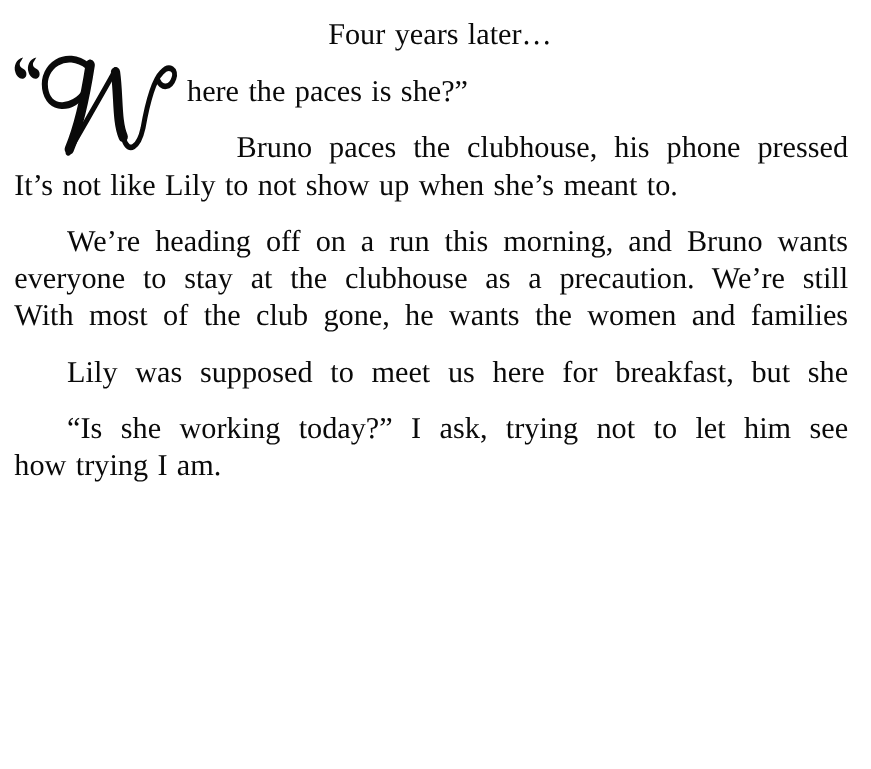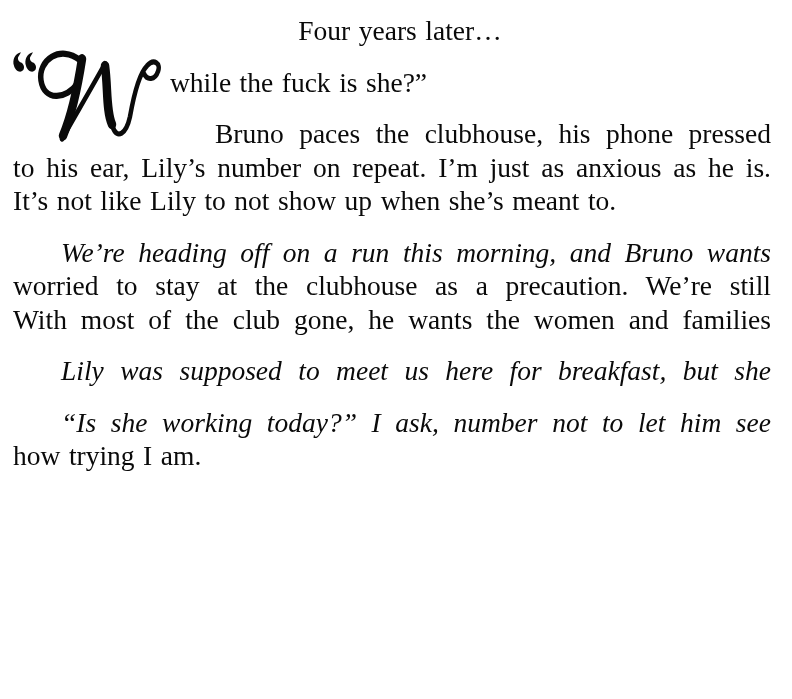--- a/index.html
+++ b/index.html
@@ -19,21 +19,21 @@
   .heading{text-align:center;margin:0;}
   .opener{margin:18px 0 0 0;}
   .opener .line{padding-left:157px;}
   .para{margin:18px 16px 0 0;}
   .line{
     text-align:justify;
     text-align-last:justify;
     -moz-text-align-last:justify;
   }
   .line.last{text-align-last:left;-moz-text-align-last:left;}
-  .line.ind{text-indent:48px;font-style:italic;}
+  .line.ind{text-indent:48px;}
   .line.ind-xl{text-indent:202px;}
   .dropcap-svg{position:absolute;left:12px;top:50px;}
 </style>
 </head>
 <body>
 
 <div class="page">
 
   <div class="heading">Four years later…</div>
 
@@ -44,38 +44,37 @@
       <path stroke-width="8.5" d="M46 7 C42 30 36 56 27 75"></path>
       <path stroke-width="8.5" d="M69 13 C72 32 70 53 76 65"></path>
     </g>
     <g fill="#0a0a0a" stroke="none">
       <path id="qmark" d="M-15 1 C-21 2 -24 8 -22 13 C-21 17 -16 20 -13 17 C-11 15 -12 11 -15 10 C-18 9 -19 6 -17 4 Z"></path>
       <use href="#qmark" x="12"></use>
     </g>
   </svg>
 
   <div class="opener">
-    <div class="line last">while the fuck is she?”</div>
+    <div class="line last">here the paces is she?”</div>
   </div>
 
   <div class="para">
     <div class="line ind-xl">Bruno paces the clubhouse, his phone pressed</div>
-    <div class="line">to his ear, Lily’s number on repeat. I’m just as anxious as he is.</div>
     <div class="line last">It’s not like Lily to not show up when she’s meant to.</div>
   </div>
 
   <div class="para">
     <div class="line ind">We’re heading off on a run this morning, and Bruno wants</div>
-    <div class="line">worried to stay at the clubhouse as a precaution. We’re still</div>
+    <div class="line">everyone to stay at the clubhouse as a precaution. We’re still</div>
     <div class="line">With most of the club gone, he wants the women and families</div>
   </div>
 
   <div class="para">
     <div class="line ind">Lily was supposed to meet us here for breakfast, but she</div>
   </div>
 
   <div class="para">
-    <div class="line ind">“Is she working today?” I ask, number not to let him see</div>
+    <div class="line ind">“Is she working today?” I ask, trying not to let him see</div>
     <div class="line last">how trying I am.</div>
   </div>
 
 
 </div>
 
 </body></html>

